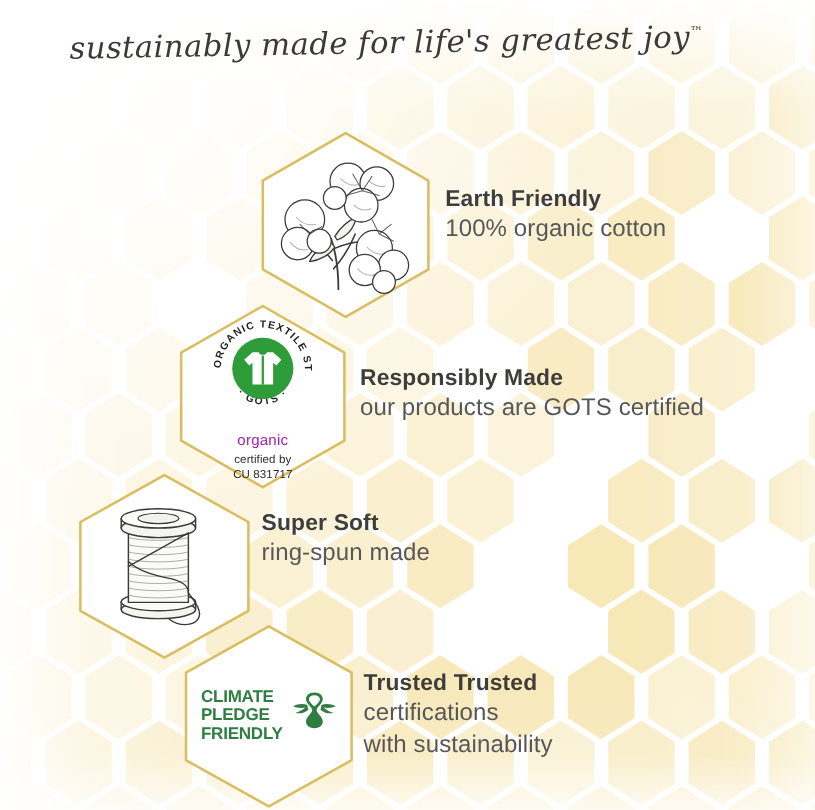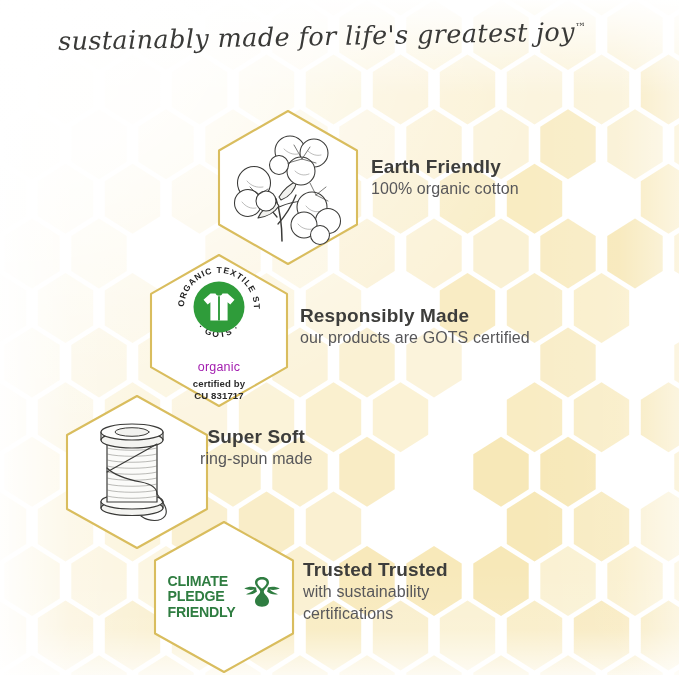--- a/index.html
+++ b/index.html
@@ -88,34 +88,34 @@
     color:#3d3d3b;
     font-weight:700;
     font-size:19px;
     letter-spacing:0.15px;
     line-height:1.22;
     white-space:nowrap;
   }
   .f-line{
     color:#57575a;
     font-weight:400;
-    font-size:16px;
+    font-size:20px;
     letter-spacing:0.1px;
     line-height:1.34;
     white-space:nowrap;
   }
 
   
   .gots-wrap{ text-align:center; }
   .gots-sub1{
     font-size:12.5px; font-weight:400; color:#a21caf;
     margin-top:4px; letter-spacing:0.2px;
   }
   .gots-sub2{
-    font-size:9.6px; font-weight:700; color:#2b2b2b;
+    font-size:9.6px; font-weight:400; color:#2b2b2b;
     line-height:1.22; margin-top:4px; letter-spacing:0.1px;
   }
 
   
   .cpf-wrap{
     display:flex; justify-content:center; gap:7px;
   }
   .cpf-words{
     font-weight:700;
     font-size:14.2px;
@@ -424,21 +424,21 @@
 
         <g fill="none" stroke="#3a3a38" stroke-width="1.15" stroke-linecap="round">
           <path d="M24 56 L74 28"></path>
           <path d="M24 52 C30 58 42 63 58 66 C68 68 74 72 74 78"></path>
           <path d="M74 78 C80 86 86 94 82 100 C78 106 66 106 58 100"></path>
         </g>
       </svg>
     </div>
   </div>
 
-  <div class="feature" style="left:200px; top:425px;text-align:center;">
+  <div class="feature" style="left:218px; top:425px;">
     <div class="f-title">Super Soft</div>
     <div class="f-line">ring-spun made</div>
   </div>
 
   <div class="hexcard" style="left:149px; top:519px; width:150px; height:156px;">
     <svg width="150" height="156" viewBox="0 0 150 156">
       <polygon class="hexline" points="75,3 144,41.5 144,114.5 75,153 6,114.5 6,41.5"></polygon>
     </svg>
     <div class="hexinner">
       <div class="cpf-wrap">
@@ -465,17 +465,17 @@
                      C29.0 17.6 31.8 19.2 35.0 20.2 C30.6 21.0 26.8 19.9 24.0 17.4
                      C24.6 16.2 24.9 14.9 24.8 13.6 Z"></path>
           </g>
         </svg>
       </div>
     </div>
   </div>
 
   <div class="feature" style="left:303px; top:558px;">
     <div class="f-title">Trusted Trusted</div>
+    <div class="f-line">certifications</div>
     <div class="f-line">with sustainability</div>
-    <div class="f-line">certifications</div>
   </div>
 
 </div>
 
 </body></html>

